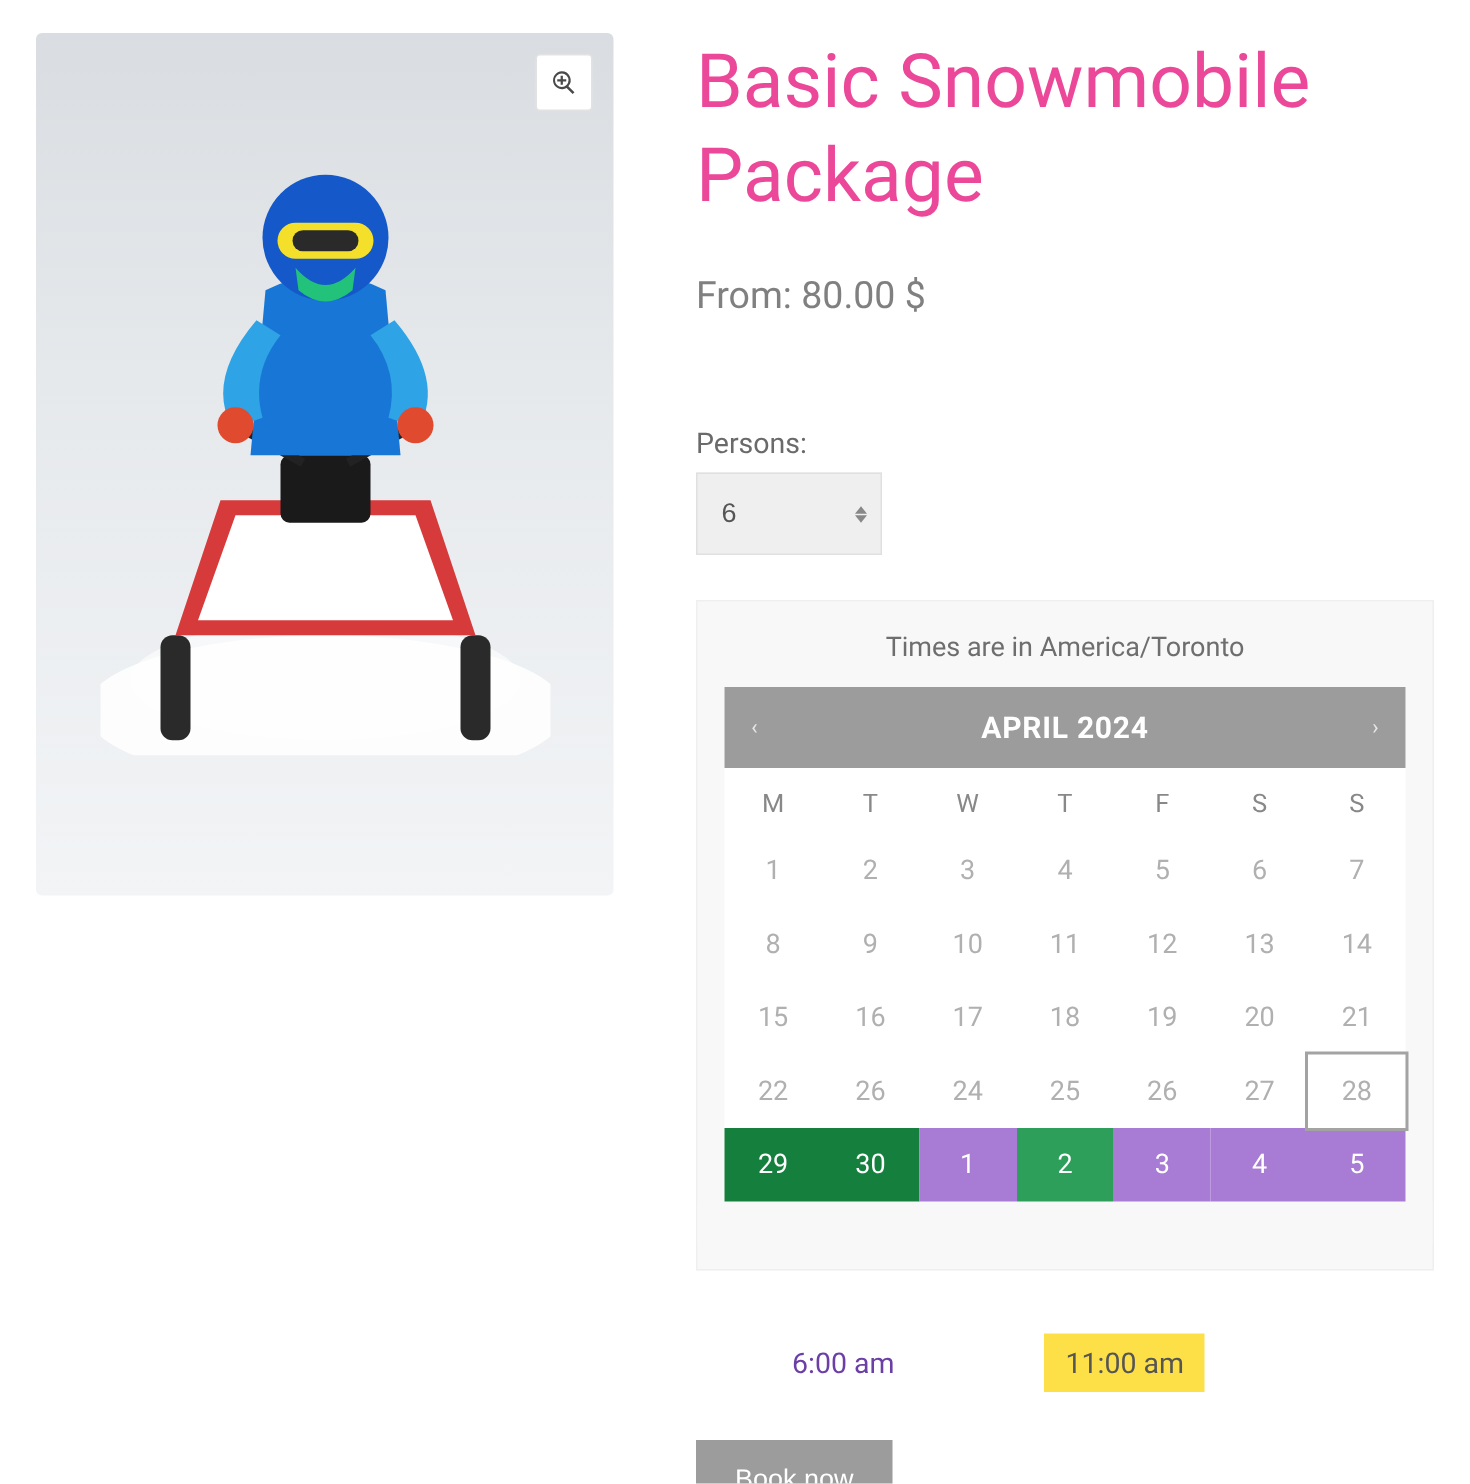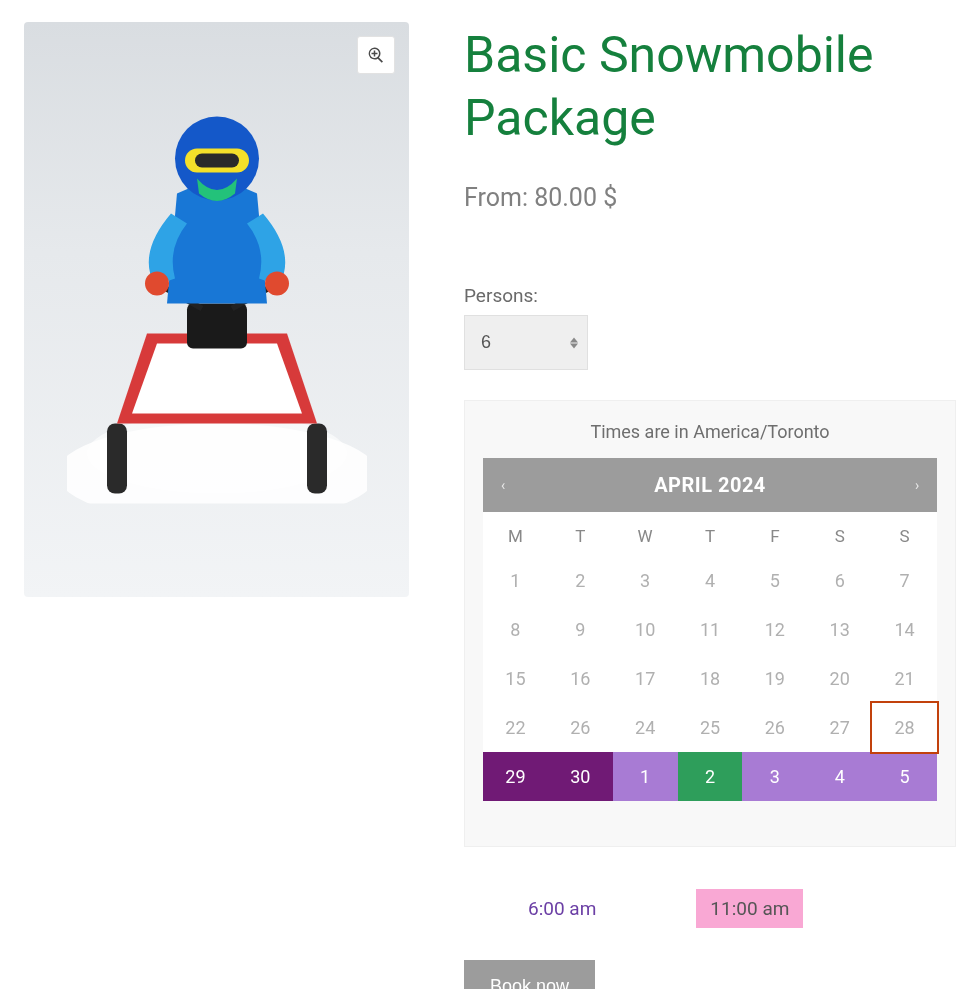--- a/index.html
+++ b/index.html
@@ -53,21 +53,21 @@
     transform: translate(-50%, -55%);
   }
   
   .details-col {
     flex: 1;
     min-width: 0;
   }
   h1.title {
     font-size: 50px;
     font-weight: 400;
-    color: #15803d;
+    color: #ec4899;
     line-height: 1.25;
     margin-top: 2px;
   }
   .price {
     font-size: 25px;
     color: #808080;
     margin-top: 34px;
   }
   .persons-block { margin-top: 72px; }
   .persons-label {
@@ -156,27 +156,27 @@
     color: #888;
   }
   .cal-day {
     text-align: center;
     padding: 14px 0;
     font-size: 18px;
     color: #b0b0b0;
     user-select: none;
   }
   .cal-day.today {
-    border: 2px solid #c2410c;
+    border: 2px solid #a3a3a3;
     margin: -2px;
     position: relative;
     z-index: 1;
   }
   .cal-day.avail-dark {
-    background: #701a75;
+    background: #15803d;
     color: #fff;
     cursor: pointer;
   }
   .cal-day.avail-light {
     background: #a87bd4;
     color: #fff;
     cursor: pointer;
   }
   .cal-day.selected {
     background: #2e9e5b;
@@ -192,21 +192,21 @@
     margin-top: 42px;
     padding-left: 50px;
   }
   .slot {
     font-size: 19px;
     color: #6b3fa5;
     padding: 8px 14px;
     cursor: pointer;
   }
   .slot.active {
-    background: #f9a8d4;
+    background: #fde047;
     color: #555;
   }
   
   .book-btn {
     margin-top: 32px;
     background: #9c9c9c;
     color: #fff;
     border: none;
     font-size: 18px;
     padding: 16px 26px;

